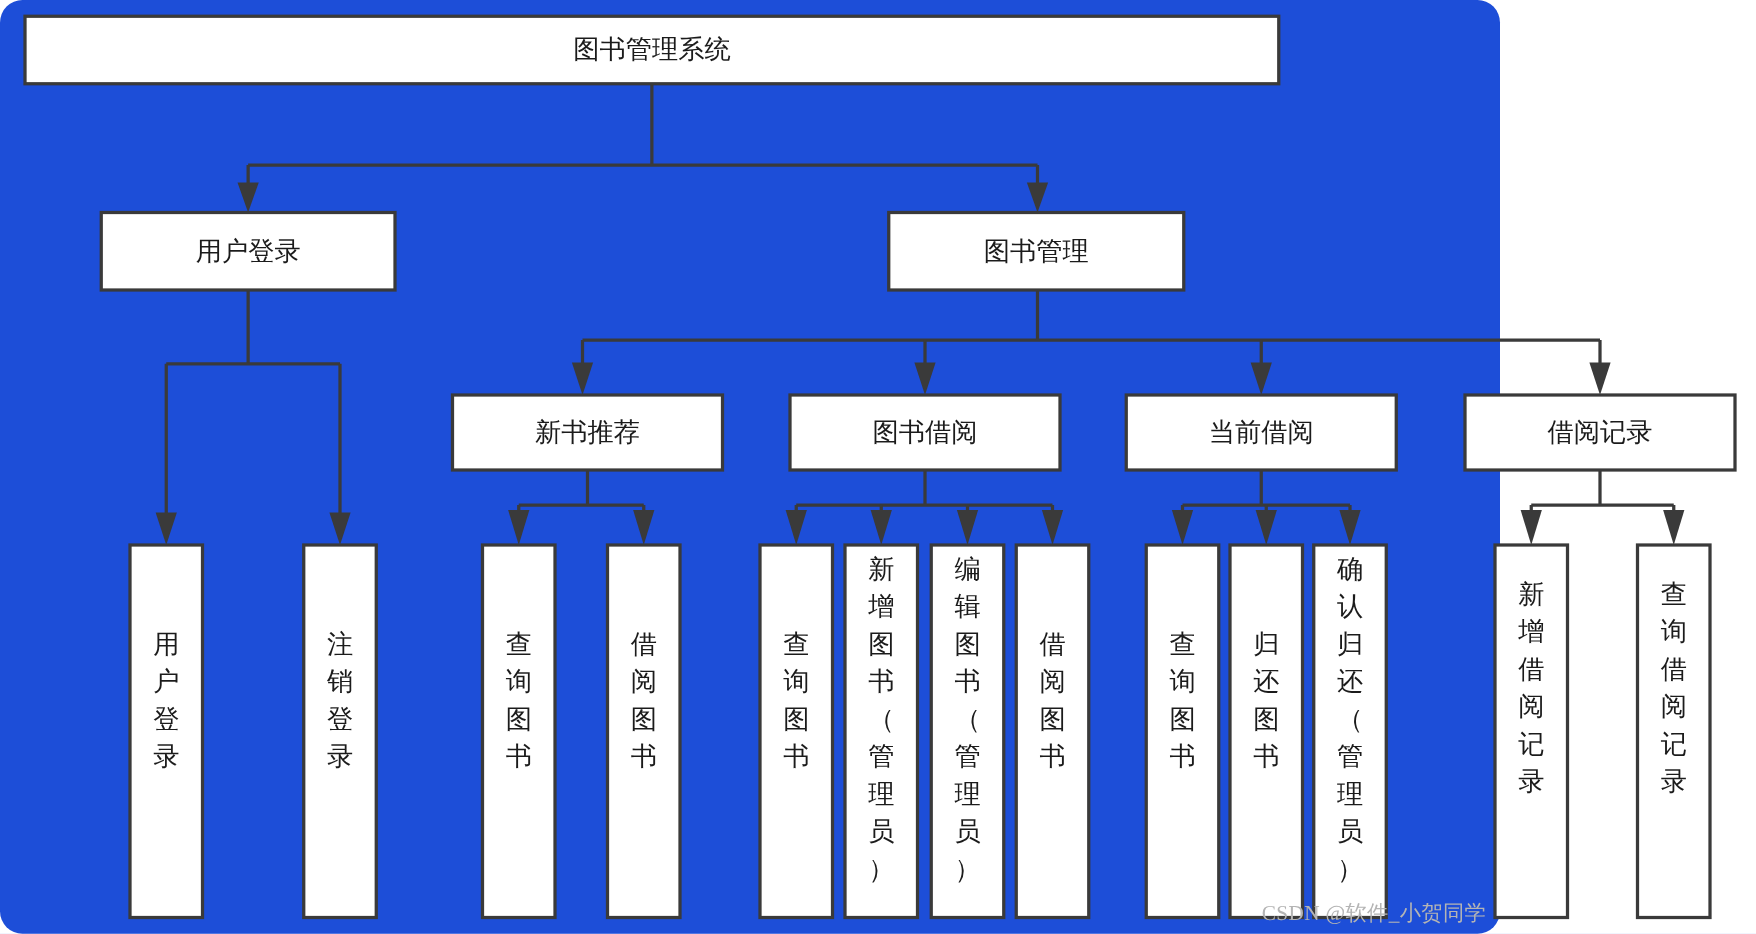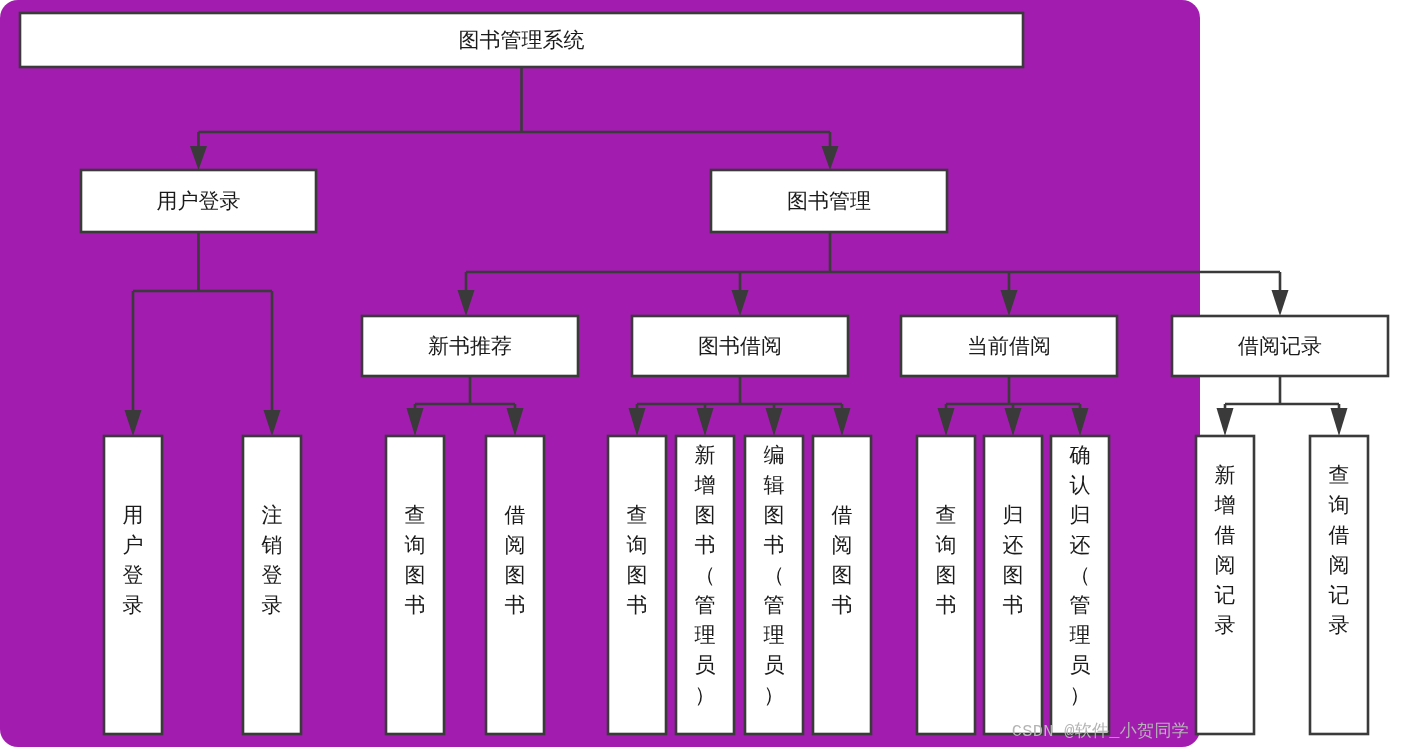--- a/index.html
+++ b/index.html
@@ -11,21 +11,21 @@
   body {
     width: 1405px;
     height: 747px;
     overflow: hidden;
     font-family: "DejaVu Sans", "Liberation Sans", sans-serif;
   }
   #diagram-root {
     position: relative;
     width: 1200px;
     height: 747px;
-    background: #a21caf;
+    background: #1d4ed8;
     border-radius: 18px;
   }
   svg#flowchart {
     display: block;
     width: 1405px;
     height: 747px;
   }
   .node-box {
     fill: #ffffff;
     stroke: #3a3a3a;
@@ -51,21 +51,21 @@
   .node-label-v {
     font-family: "DejaVu Sans", "Liberation Sans", sans-serif;
     font-size: 21px;
     fill: #1b1b1b;
     text-anchor: middle;
   }
   .watermark {
     position: absolute;
     right: 11px;
     bottom: 5px;
-    font-family: Liberation Mono, monospace;
+    font-family: Liberation Serif, serif;
     font-size: 17px;
     color: #b4b4b4;
     white-space: nowrap;
     user-select: none;
     letter-spacing: 0.3px;
   }
 </style>
 </head>
 <body>
 

